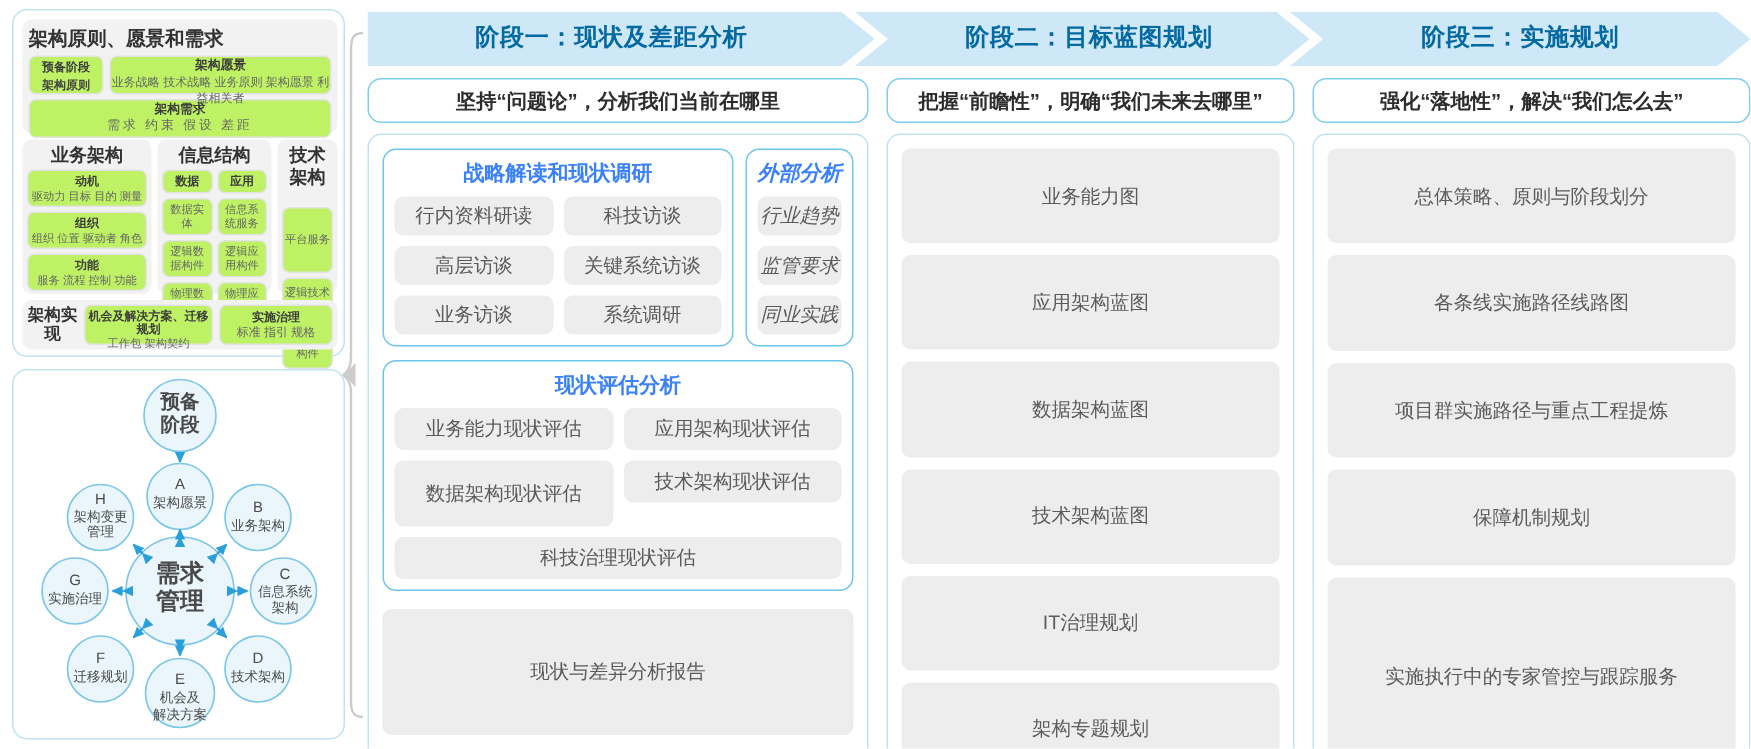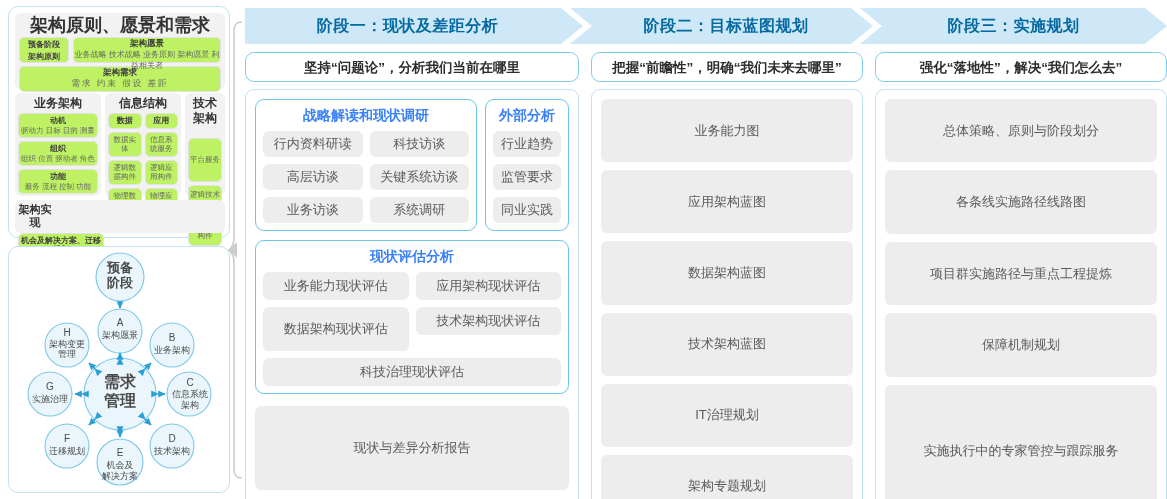--- a/index.html
+++ b/index.html
@@ -19,42 +19,42 @@
 
   .grp{background:#f2f2f2;border-radius:6px;box-sizing:border-box;}
   .cell{
     background:#bef264;border:1px solid #e2e2e2;border-radius:5px;
     box-sizing:border-box;text-align:center;color:#666;
   }
   .cell b{color:#3d3d3d;display:block;}
 
   
   #arch-top{position:absolute;left:6px;top:6px;width:210px;height:76px;padding:4px;}
-  #arch-top .hdr{font-size:18px;font-weight:bold;color:#333;text-align:center;line-height:17px;}
+  #arch-top .hdr{font-size:13px;font-weight:bold;color:#333;line-height:17px;}
   #arch-top-row{display:flex;gap:4px;margin-top:3px;}
   #prep-stage{width:50px;height:26px;font-size:8px;line-height:12px;padding-top:1px;font-weight:bold;color:#444;}
   #arch-vision{flex:1;height:26px;font-size:8px;line-height:11px;}
   #arch-vision .t{font-weight:bold;color:#3d3d3d;font-size:8.5px;}
   #arch-req{margin-top:3px;height:26px;font-size:8.5px;line-height:11px;}
   #arch-req .t{font-weight:bold;color:#3d3d3d;font-size:8.5px;}
   #arch-req .sub{letter-spacing:2px;}
 
   #arch-mid{position:absolute;left:6px;top:86px;width:210px;height:103px;display:flex;gap:4px;}
   .mid-col{background:#f2f2f2;border-radius:6px;padding:3px;box-sizing:border-box;}
   .mid-col .ct{font-size:12px;font-weight:bold;color:#333;text-align:center;line-height:15px;margin-bottom:2px;}
   #biz-col{width:86px;}
   #info-col{width:76px;}
   #tech-col{flex:1;}
   .stack{display:flex;flex-direction:column;gap:3px;}
   .scell{font-size:7.5px;line-height:9.5px;padding:2px 1px;}
   .scell .t{font-weight:bold;color:#3d3d3d;font-size:8px;display:block;}
   #info-inner{display:flex;gap:3px;}
   #info-inner > div{flex:1;}
 
-  #arch-bot{position:absolute;left:6px;top:193px;width:210px;height:33px;display:flex;gap:4px;align-items:stretch;padding:3px;flex-direction:column;}
+  #arch-bot{position:absolute;left:6px;top:193px;width:210px;height:33px;display:flex;gap:4px;align-items:stretch;padding:3px;}
   #arch-impl{width:34px;font-size:11px;font-weight:bold;color:#333;text-align:center;line-height:13px;display:flex;align-items:center;justify-content:center;}
   #opp-cell{width:86px;font-size:7.5px;line-height:9px;padding-top:2px;}
   #gov-cell{flex:1;font-size:8px;line-height:10px;display:flex;flex-direction:column;justify-content:center;}
   #opp-cell .t,#gov-cell .t{font-weight:bold;color:#3d3d3d;font-size:8px;display:block;}
 
   
   #cycle-svg{position:absolute;left:0;top:0;}
 
   
   #bracket{position:absolute;left:228px;top:20px;}
@@ -276,21 +276,21 @@
         <div class="tile-row">
           <div class="tile" style="flex:1;height:26px;">高层访谈</div>
           <div class="tile" style="flex:1;height:26px;">关键系统访谈</div>
         </div>
         <div class="tile-row">
           <div class="tile" style="flex:1;height:26px;">业务访谈</div>
           <div class="tile" style="flex:1;height:26px;">系统调研</div>
         </div>
       </div>
 
-      <div class="inner-card" style="width:84px;">
+      <div class="inner-card" style="width:72px;font-style:italic;">
         <div class="inner-title">外部分析</div>
         <div class="tile-row">
           <div class="tile" style="flex:1;height:26px;">行业趋势</div>
         </div>
         <div class="tile-row">
           <div class="tile" style="flex:1;height:26px;">监管要求</div>
         </div>
         <div class="tile-row">
           <div class="tile" style="flex:1;height:26px;">同业实践</div>
         </div>

